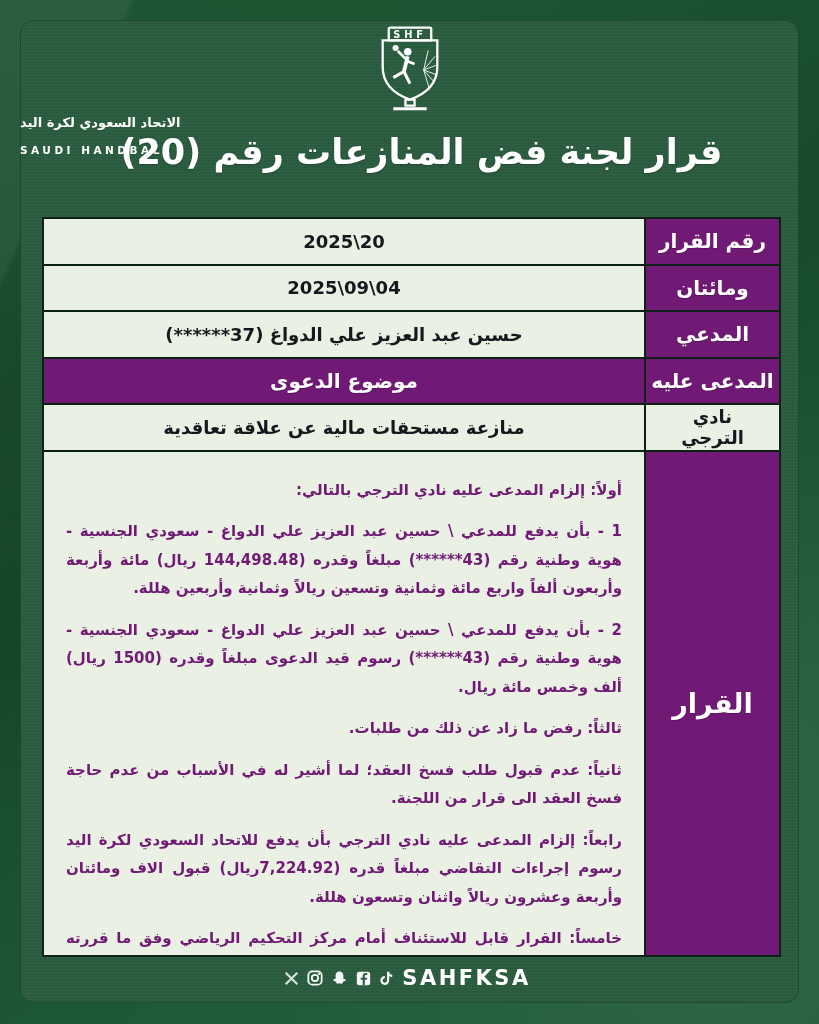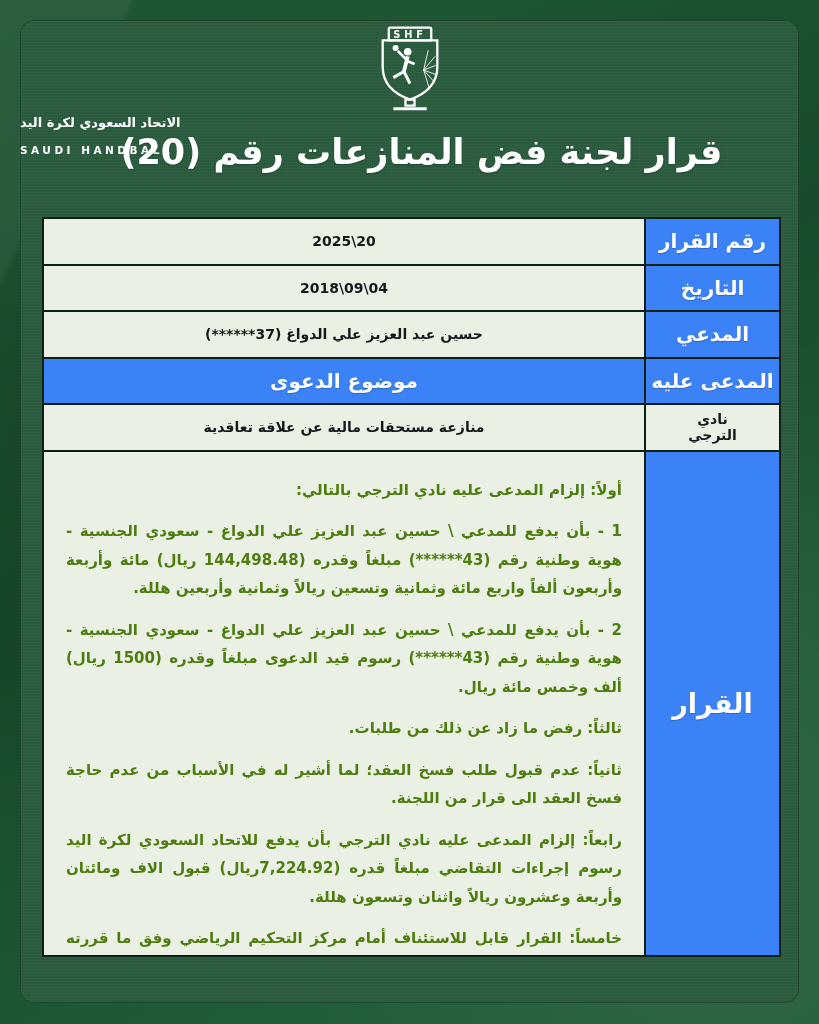--- a/index.html
+++ b/index.html
@@ -34,32 +34,32 @@
   }
   .dtable{
     position:absolute;left:22px;top:197px;width:739px;height:740px;
     display:grid;grid-template-columns:133px 1fr;grid-template-rows:repeat(5,44.5px) 1fr;
     direction:rtl;
     border:2px solid #0d2015;background:#0d2015;box-sizing:border-box;
     grid-gap:2px;
   }
   .cell{box-sizing:border-box;display:flex;align-items:center;justify-content:center;}
   .cell.lab{
-    background:#3b82f6;color:#ffffff;font-weight:bold;font-size:20px;direction:rtl;
+    background:#701a75;color:#ffffff;font-weight:bold;font-size:20px;direction:rtl;
     text-shadow:0 1px 1px rgba(0,0,0,0.2);padding:0 20px;white-space:nowrap;
   }
   .cell.val{
-    background:#eaf0e3;color:#15181c;font-weight:bold;font-size:14px;direction:rtl;
+    background:#eaf0e3;color:#15181c;font-weight:bold;font-size:18px;direction:rtl;
     text-align:center;padding:0 28px;
   }
   .val .ltr{direction:ltr;unicode-bidi:isolate;}
   .cell.lab.big{font-size:27px;}
   .cell.val.decision{
     display:block;direction:rtl;text-align:justify;overflow:hidden;
-    padding:24px 22px 10px 22px;font-size:15px;line-height:1.9;color:#4d7c0f;
+    padding:24px 22px 10px 22px;font-size:15px;line-height:1.9;color:#701a75;
   }
   .cell.val.decision p{margin:0 0 13px 0;}
   .footer{
     position:absolute;bottom:13px;left:0;right:0;
     display:flex;align-items:center;justify-content:center;gap:8px;color:#fff;
   }
   .footer svg{display:block;opacity:0.96;}
   .handle{font-size:21px;font-weight:bold;letter-spacing:2.5px;margin-right:4px;}
 </style>
 </head>
@@ -103,23 +103,23 @@
 
   <h1 class="title">قرار لجنة فض المنازعات رقم (20)</h1>
 
   <div class="dtable">
 
     <div class="cell lab">رقم القرار</div>
     <div class="cell val">
         <span class="ltr">2025\20</span>
       </div>
 
-    <div class="cell lab">التاريخ</div>
+    <div class="cell lab">ومائتان</div>
     <div class="cell val">
-        <span class="ltr">2018\09\04</span>
+        <span class="ltr">2025\09\04</span>
       </div>
 
     <div class="cell lab">المدعي</div>
     <div class="cell val">حسين عبد العزيز علي الدواغ (37******)</div>
 
     <div class="cell lab">المدعى عليه</div>
     <div class="cell lab">موضوع الدعوى</div>
 
     <div class="cell val">نادي الترجي</div>
     <div class="cell val">منازعة مستحقات مالية عن علاقة تعاقدية</div>
@@ -130,14 +130,35 @@
       <p>1 - بأن يدفع للمدعي \ حسين عبد العزيز علي الدواغ - سعودي الجنسية - هوية وطنية رقم (43******) مبلغاً وقدره (144,498.48 ريال) مائة وأربعة وأربعون ألفاً واربع مائة وثمانية وتسعين ريالاً وثمانية وأربعين هللة.</p>
       <p>2 - بأن يدفع للمدعي \ حسين عبد العزيز علي الدواغ - سعودي الجنسية - هوية وطنية رقم (43******) رسوم قيد الدعوى مبلغاً وقدره (1500 ريال) ألف وخمس مائة ريال.</p>
       <p>ثالثاً: رفض ما زاد عن ذلك من طلبات.</p>
       <p>ثانياً: عدم قبول طلب فسخ العقد؛ لما أشير له في الأسباب من عدم حاجة فسخ العقد الى قرار من اللجنة.</p>
       <p>رابعاً: إلزام المدعى عليه نادي الترجي بأن يدفع للاتحاد السعودي لكرة اليد رسوم إجراءات التقاضي مبلغاً قدره (7,224.92ريال) قبول الاف ومائتان وأربعة وعشرون ريالاً واثنان وتسعون هللة.</p>
       <p>خامساً: القرار قابل للاستئناف أمام مركز التحكيم الرياضي وفق ما قررته المادة (31) من لائحة فض المنازعات.</p>
 
     </div>
   </div>
 
+  <div class="footer">
+    <svg width="15" height="15" viewBox="0 0 18 18">
+      <path d="M2 2 L16 16 M16 2 L2 16" stroke="#ffffff" stroke-width="2.6" opacity="0.85"></path>
+    </svg>
+    <svg width="16" height="16" viewBox="0 0 18 18">
+      <rect x="1.5" y="1.5" width="15" height="15" rx="4.5" fill="none" stroke="#ffffff" stroke-width="2"></rect>
+      <circle cx="9" cy="9" r="3.6" fill="none" stroke="#ffffff" stroke-width="2"></circle>
+      <circle cx="13.6" cy="4.4" r="1.2" fill="#ffffff"></circle>
+    </svg>
+    <svg width="17" height="17" viewBox="0 0 18 18">
+      <path d="M9 1.6 C5.9 1.6 4.9 4 4.9 6.4 L4.9 9.2 C3.9 9.7 2.2 9.8 2.2 10.7 C2.2 11.6 4.2 12 5.1 12.5 C5.9 12.9 5.3 14.6 7 14.6 C7.9 14.6 8.1 14.1 9 14.1 C9.9 14.1 10.1 14.6 11 14.6 C12.7 14.6 12.1 12.9 12.9 12.5 C13.8 12 15.8 11.6 15.8 10.7 C15.8 9.8 14.1 9.7 13.1 9.2 L13.1 6.4 C13.1 4 12.1 1.6 9 1.6 Z" fill="#ffffff"></path>
+    </svg>
+    <svg width="15" height="15" viewBox="0 0 18 18">
+      <rect x="1" y="1" width="16" height="16" rx="3" fill="#ffffff"></rect>
+      <path d="M10.5 17 L10.5 10.5 L13 10.5 L13.4 8 L10.5 8 L10.5 6.2 C10.5 5.3 10.9 4.8 12 4.8 L13.5 4.8 L13.5 2.6 C13.2 2.6 12.3 2.5 11.4 2.5 C9.2 2.5 8 3.8 8 6 L8 8 L5.6 8 L5.6 10.5 L8 10.5 L8 17 Z" fill="#2b5e40"></path>
+    </svg>
+    <svg width="15" height="16" viewBox="0 0 18 18">
+      <path d="M12.2 1.5 L9.6 1.5 L9.6 12 A2.6 2.6 0 1 1 7 9.4 L7 6.7 A5.3 5.3 0 1 0 12.2 12 L12.2 6.6 A6.6 6.6 0 0 0 15.9 7.7 L15.9 5.1 A4 4 0 0 1 12.2 1.5 Z" fill="#ffffff"></path>
+    </svg>
+    <span class="handle">SAHFKSA</span>
+  </div>
 
 </div>
 
 </body></html>

